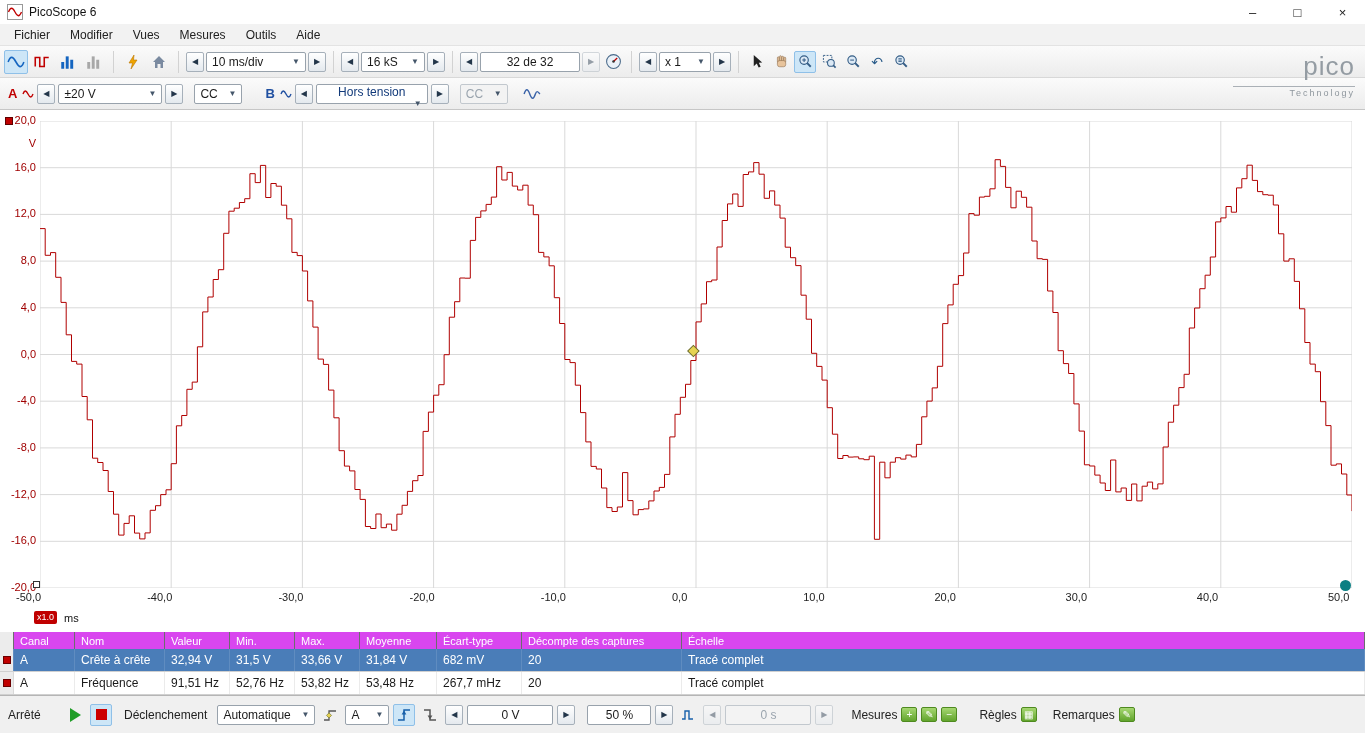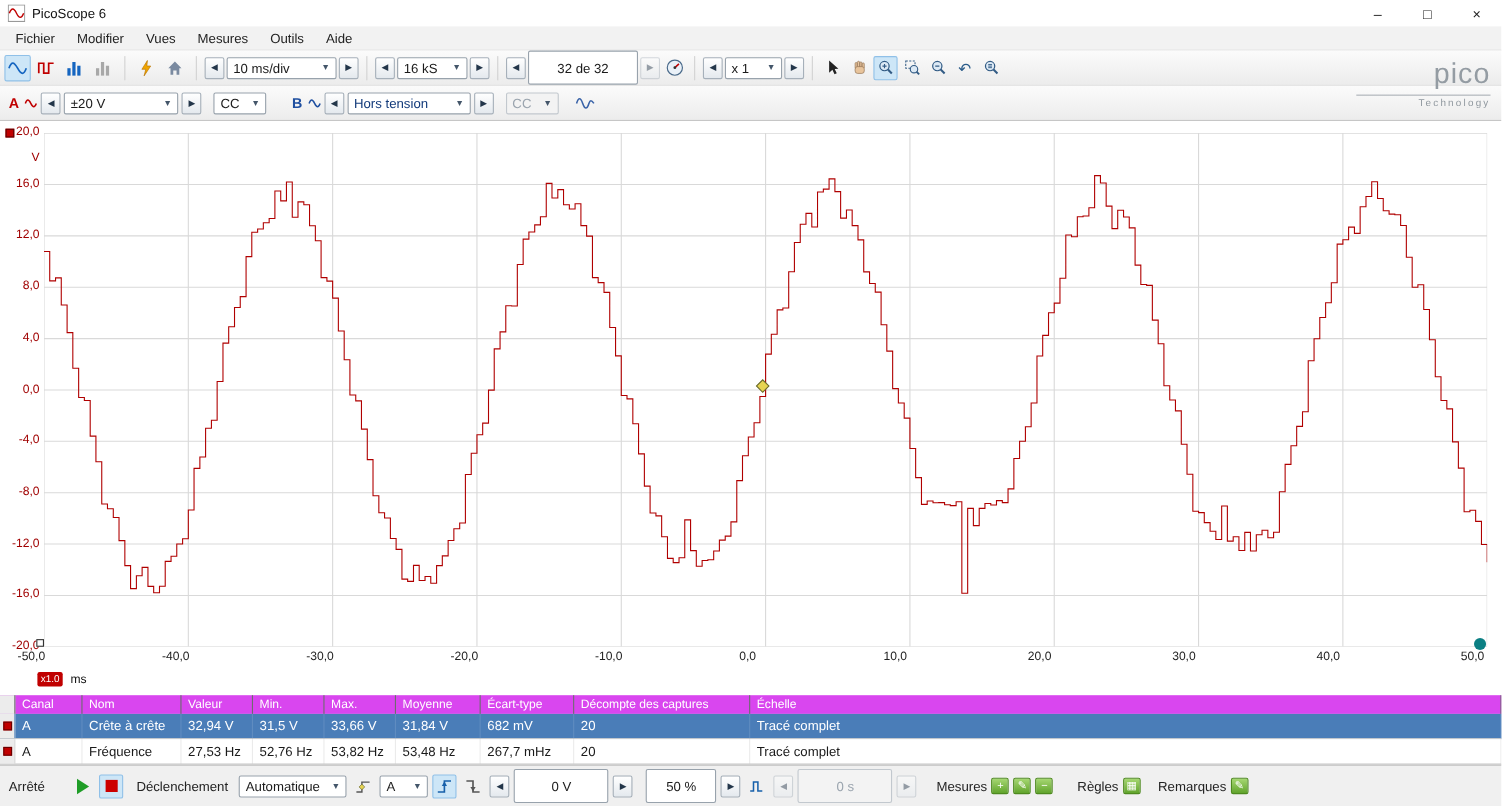--- a/index.html
+++ b/index.html
@@ -22,21 +22,21 @@
   .toolbar{position:absolute;left:0;top:46px;width:100%;height:32px;background:linear-gradient(#fbfbfb,#ececec);border-bottom:1px solid #d8d8d8;display:flex;align-items:center;padding-left:4px;gap:2px;}
   .chbar{position:absolute;left:0;top:78px;width:100%;height:32px;background:linear-gradient(#fbfbfb,#ececec);border-bottom:1px solid #c6c6c6;display:flex;align-items:center;padding-left:8px;gap:3px;}
   .tbtn{width:24px;height:24px;display:flex;align-items:center;justify-content:center;border:1px solid transparent;border-radius:2px;flex:0 0 auto;}
   .tbtn.active{background:#cde6f7;border-color:#8fc0e8;}
   .tbtn.sm{width:22px;height:22px;}
   .abtn{width:18px;height:20px;display:flex;align-items:center;justify-content:center;border:1px solid #a6b0ba;border-radius:2px;background:linear-gradient(#ffffff,#e4e9ee);color:#23364a;font-size:8px;flex:0 0 auto;}
   .abtn.disabled{opacity:.45;}
   .combo{height:20px;border:1px solid #98a2ac;background:#fff;border-radius:2px;display:flex;align-items:center;padding:0 5px;font-size:12px;color:#1a1a1a;flex:0 0 auto;}
   .combo .carat{margin-left:auto;color:#44566a;font-size:8px;padding-left:5px;}
   .combo.disabled{color:#9aa4ae;background:#f3f3f3;border-color:#c2c8ce;}
-  .boxfield{height:31px;border:1px solid #98a2ac;background:#fff;border-radius:2px;display:flex;align-items:center;justify-content:center;font-size:12px;flex:0 0 auto;}
+  .boxfield{height:20px;border:1px solid #98a2ac;background:#fff;border-radius:2px;display:flex;align-items:center;justify-content:center;font-size:12px;flex:0 0 auto;}
   .boxfield.disabled{color:#9aa4ae;background:#f3f3f3;border-color:#c2c8ce;}
   .sep{width:1px;height:22px;background:#d2d2d2;margin:0 5px;flex:0 0 auto;}
   .lbl{font-size:12px;color:#222;flex:0 0 auto;}
 
   
   .brand{position:absolute;right:10px;top:48px;width:122px;height:56px;text-align:right;color:#8f979e;}
   .brand .bname{font-size:26px;line-height:36px;letter-spacing:1px;color:#949ca3;}
   .brand .btag{display:block;border-top:1px solid #aab0b6;margin-top:2px;padding-top:1px;font-size:9px;letter-spacing:2px;color:#8f979e;}
 
   
@@ -236,21 +236,21 @@
     <span class="abtn">▶</span>
     <span class="combo" style="width:48px;margin-left:8px;">
       <span>CC</span>
         <span class="carat">▼</span>
     </span>
     <span class="chlab b">B</span>
     <svg class="isvg" width="12" height="12" viewBox="0 0 12 12">
         <path d="M1 6 C2.5 2,4 2,6 6 C8 10,9.5 10,11 6" stroke="#1f4fa0" fill="none" stroke-width="1.4"></path>
       </svg>
     <span class="abtn">◀</span>
-    <span class="combo" style="width:112px;">
+    <span class="combo" style="width:112px;flex-direction:column;">
       <span style="color:#123a7a;">Hors tension</span>
         <span class="carat">▼</span>
     </span>
     <span class="abtn">▶</span>
     <span class="combo disabled" style="width:48px;margin-left:8px;">
       <span>CC</span>
         <span class="carat">▼</span>
     </span>
     <span class="tbtn sm" style="margin-left:10px;">
       <svg class="isvg" width="18" height="18" viewBox="0 0 16 16">
@@ -332,21 +332,21 @@
       <div class="mcell">682 mV</div>
       <div class="mcell">20</div>
       <div class="mcell">Tracé complet</div>
     </div>
     <div class="mgrid mrow">
       <div class="mcell ind">
           <span class="chsq"></span>
         </div>
       <div class="mcell">A</div>
       <div class="mcell">Fréquence</div>
-      <div class="mcell">27,53 Hz</div>
+      <div class="mcell">91,51 Hz</div>
       <div class="mcell">52,76 Hz</div>
       <div class="mcell">53,82 Hz</div>
       <div class="mcell">53,48 Hz</div>
       <div class="mcell">267,7 mHz</div>
       <div class="mcell">20</div>
       <div class="mcell">Tracé complet</div>
     </div>
   </div>
 
   <div class="bottombar">

